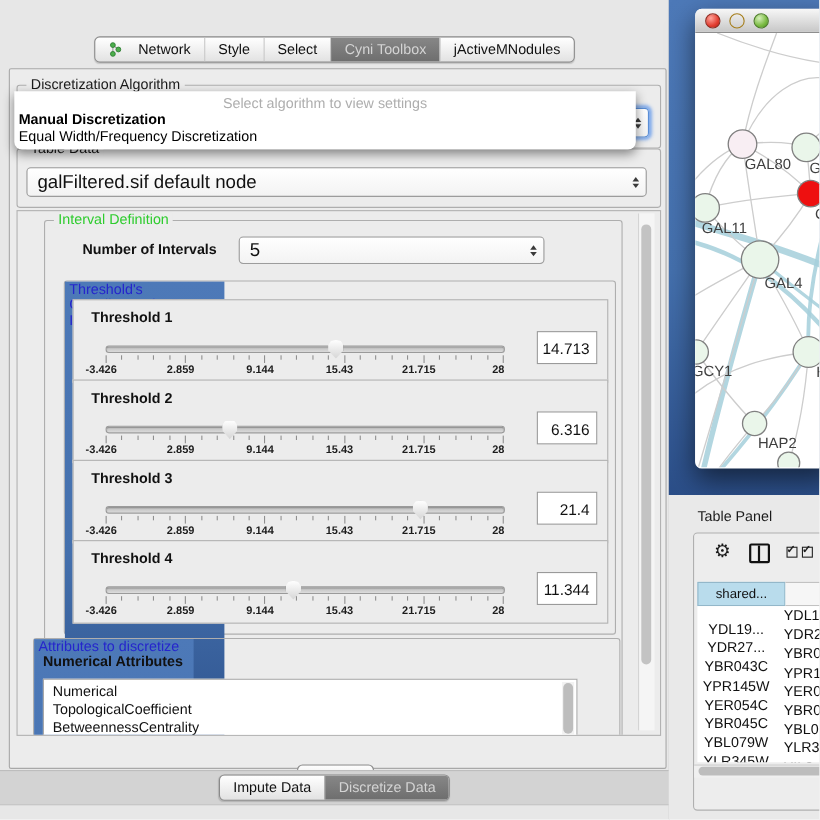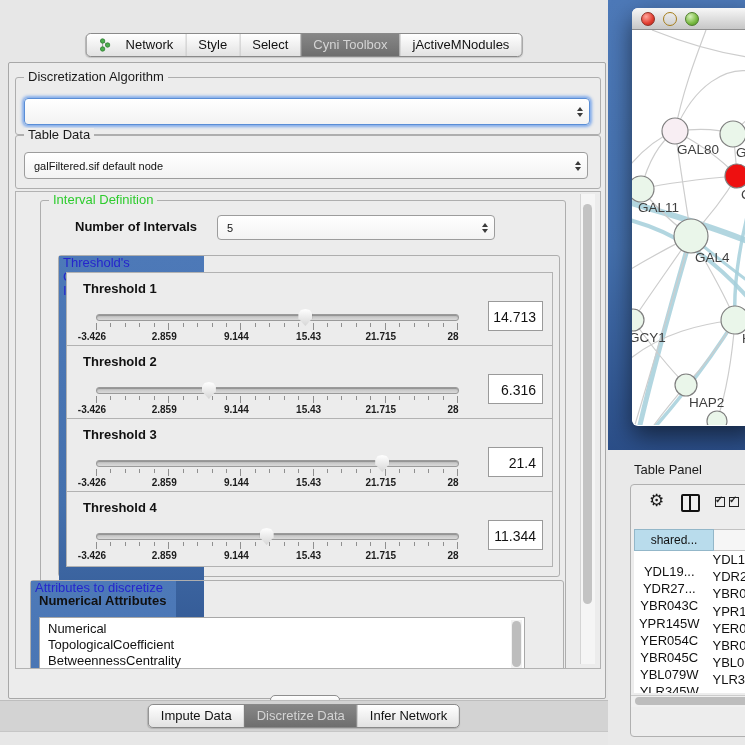--- a/index.html
+++ b/index.html
@@ -20,21 +20,21 @@
   .seg .tab:first-child{border-left:none;}
   .seg .tab.sel{background:linear-gradient(#878787,#6e6e6e);color:#d4d4d4;border-left-color:#6e6e6e;}
   .topseg{left:50%;top:33px;transform:translateX(-50%);}
   
   .mainpanel{position:absolute;left:8px;top:62px;width:596px;height:635px;background:#ececec;
              border:1px solid #a8a8a8;border-radius:2px;}
   .group{position:absolute;border:1px solid #aeaeae;border-radius:3px;}
   .gtitle{position:absolute;top:-8px;left:8px;background:#ececec;padding:0 4px;font-size:13px;line-height:14px;}
   .gtitle.green{color:#2ecc2e;} .gtitle.blue{color:#2525cc;} .gtitle.black{color:#1a1a1a;}
   .combo{position:absolute;background:linear-gradient(#ffffff,#f3f3f3);border:1px solid #9c9c9c;border-radius:4px;
-         font-size:11px;display:flex;align-items:center;padding:0 6px 0 9px;box-sizing:border-box;color:#111;}
+         font-size:17px;display:flex;align-items:center;padding:0 6px 0 9px;box-sizing:border-box;color:#111;}
   .combo.focused{border-color:#5a8ed6;box-shadow:0 0 3px 2px rgba(110,160,235,.85);}
   .arrows{position:absolute;right:6px;top:50%;transform:translateY(-50%);display:flex;flex-direction:column;gap:2px;}
   .aru{width:0;height:0;border-left:3.5px solid transparent;border-right:3.5px solid transparent;border-bottom:4.5px solid #3a3a3a;}
   .ard{width:0;height:0;border-left:3.5px solid transparent;border-right:3.5px solid transparent;border-top:4.5px solid #3a3a3a;}
   
   .popup{position:absolute;left:13px;top:83px;width:565px;height:53px;background:#fff;z-index:60;
          border-radius:0 0 7px 7px;box-shadow:0 4px 10px rgba(0,0,0,.45);font-size:13px;}
   .popup .hint{text-align:center;color:#aeaeae;padding-top:3px;line-height:15px;}
   .popup .opt{padding-left:4px;line-height:15px;color:#000;}
   .popup .opt.bold{font-weight:bold;}
@@ -372,31 +372,33 @@
         </div>
 
         <div class="vscroll">
           <div class="vthumb"></div>
         </div>
       </div>
 
       <div class="applybtn">Apply</div>
     </div>
 
+    <div class="popup">
+      <div class="hint">Select algorithm to view settings</div>
+      <div class="opt bold">Manual Discretization</div>
+      <div class="opt">Equal Width/Frequency Discretization</div>
+    </div>
 
     <div class="bstrip">
       <div class="seg botseg">
         <div class="tab">
           <span>Impute Data</span>
         </div>
         <div class="tab sel">
           <span>Discretize Data</span>
-        </div>
-        <div class="tab">
-          <span>Infer Network</span>
         </div>
       </div>
     </div>
   </div>
 
   <div class="right">
     <div class="blue"></div>
 
     <div class="macwin">
       <div class="mactitle">

